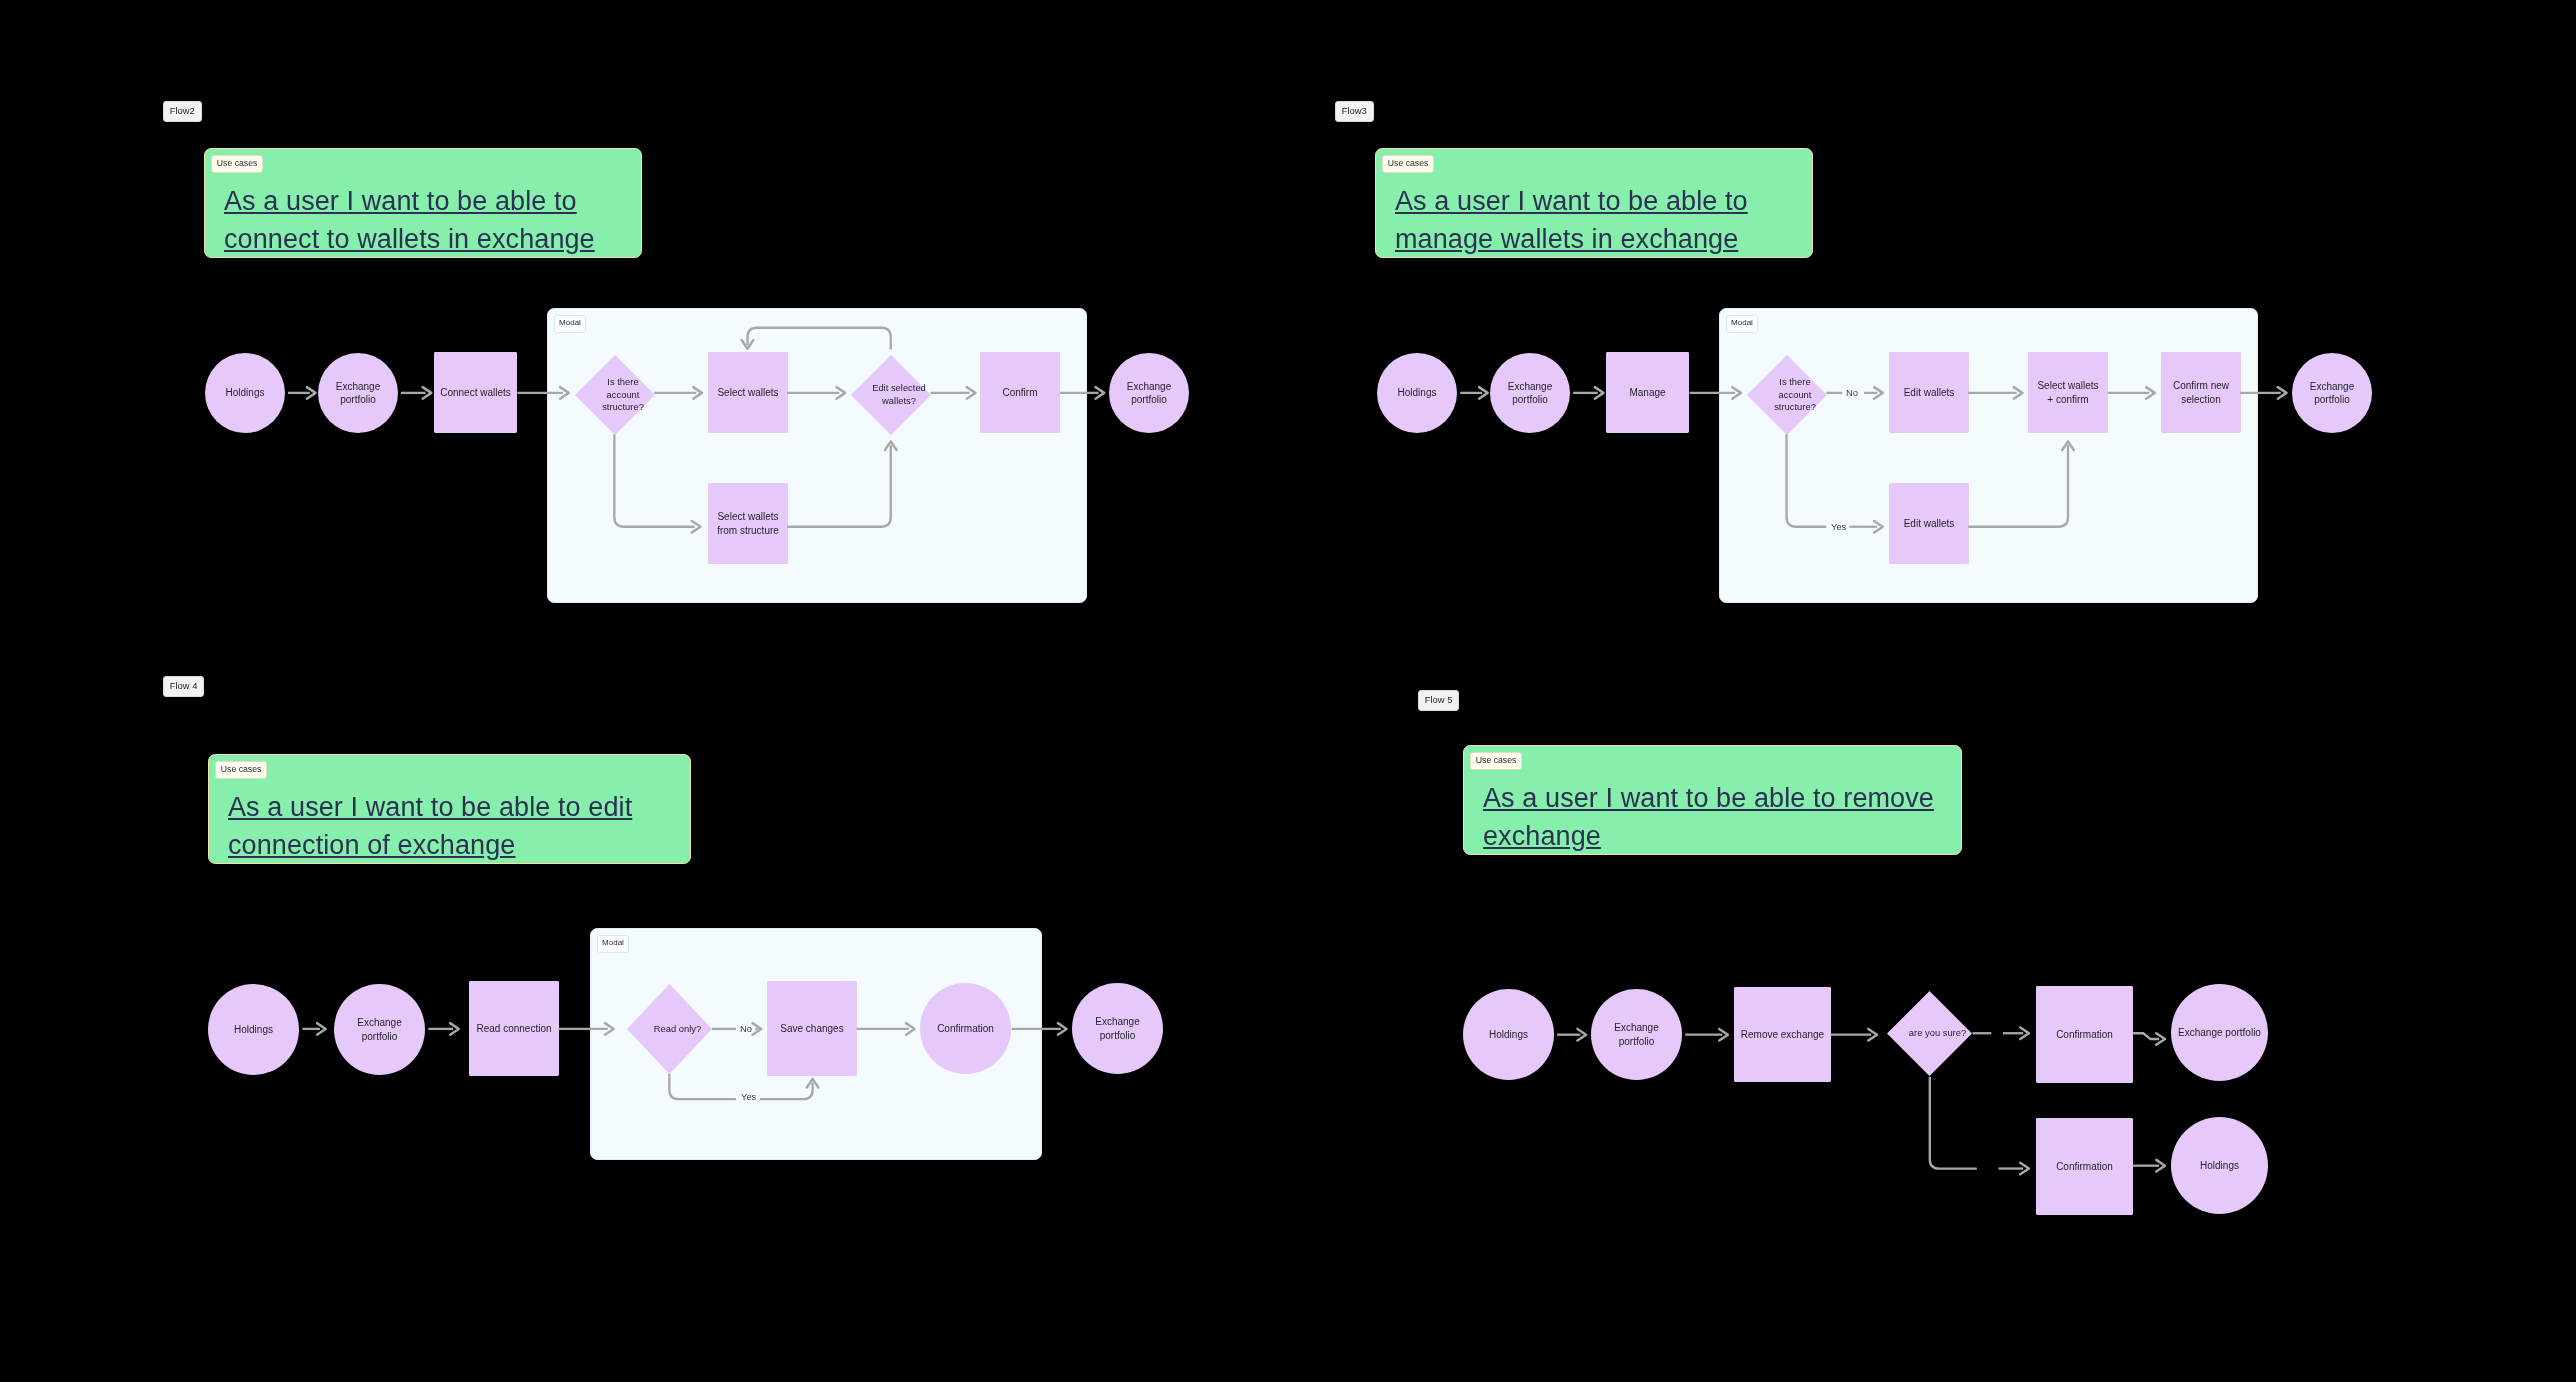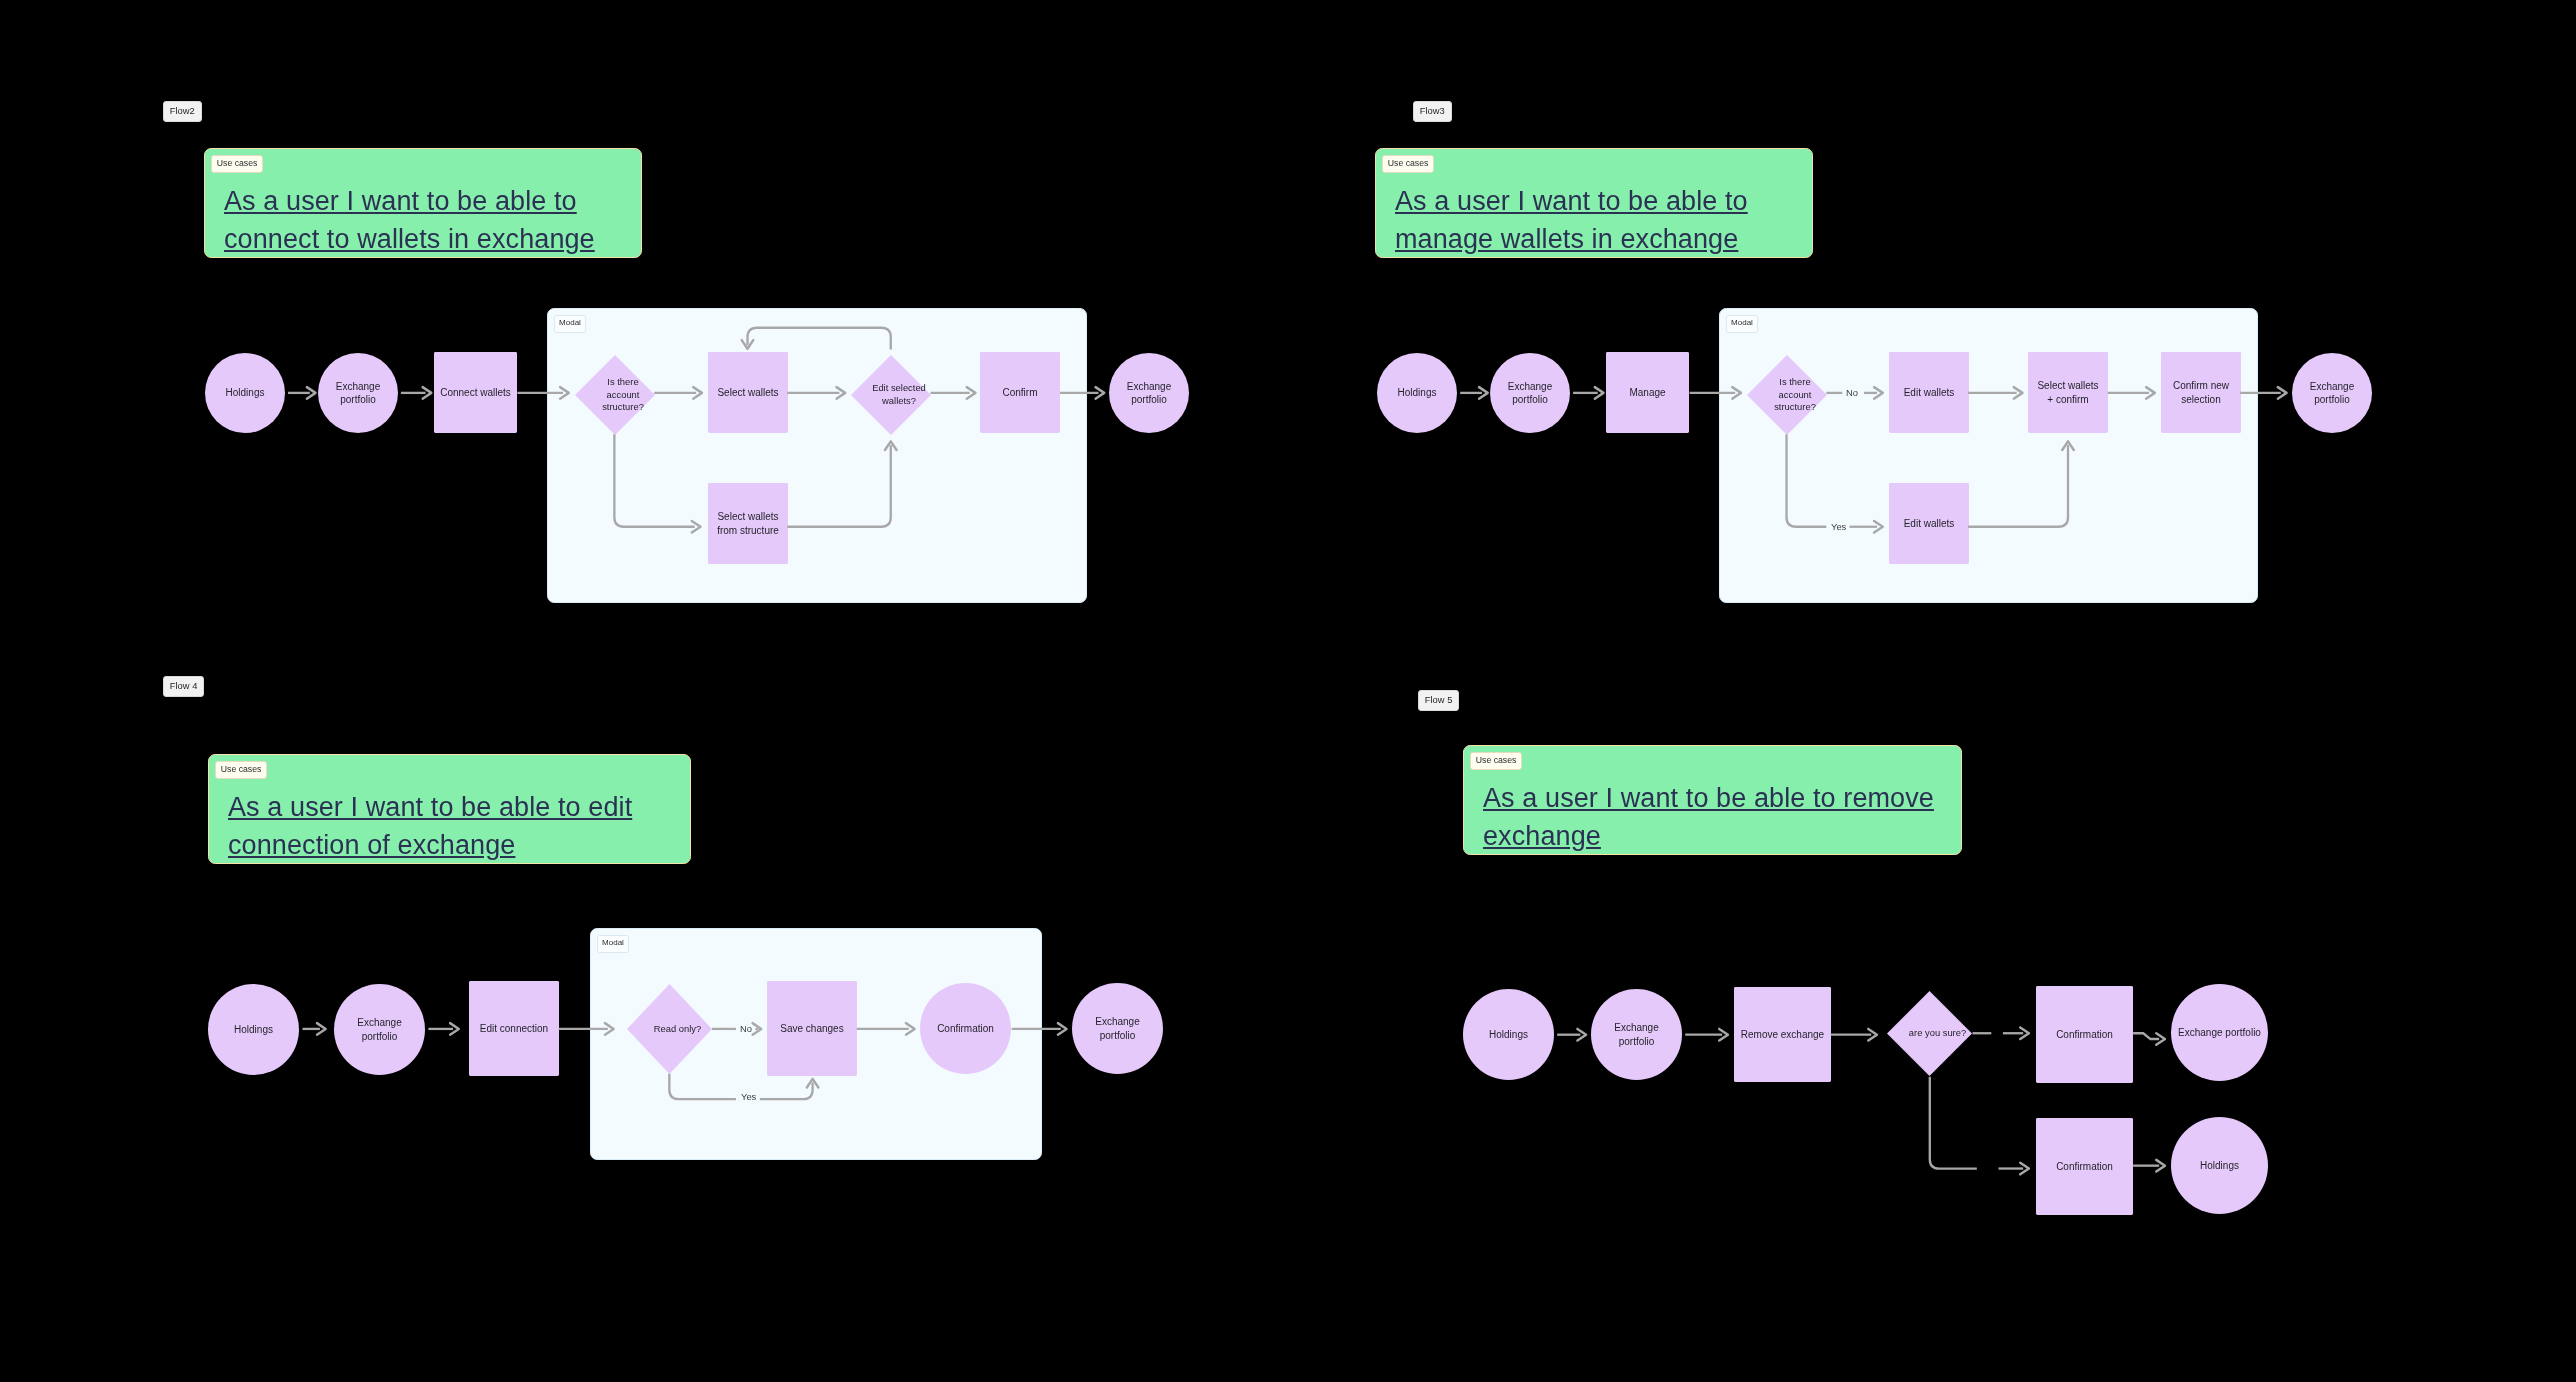--- a/index.html
+++ b/index.html
@@ -195,21 +195,21 @@
     <path d="M849,600 L849,715 Q849,728 862,728 L960,728"></path>
       <path class="head" d="M956,720 L968,728 L956,736"></path>
 
     <path d="M1088,728 L1218,728 Q1231,728 1231,715 L1231,615"></path>
       <path class="head" d="M1223,622 L1231,610 L1239,622"></path>
 
     <path d="M1231,483 L1231,466 Q1231,453 1218,453 L1046,453 Q1033,453 1033,466 L1033,477"></path>
       <path class="head" d="M1025,470 L1033,482 L1041,470"></path>
   </svg>
 
-  <div class="frame-tag" style="left:1413px;top:101px;">Flow3</div>
+  <div class="frame-tag" style="left:1335px;top:101px;">Flow3</div>
 
   <div class="usecase" style="left:1375px;top:148px;width:438px;height:110px;">
     <div class="uc-tag">Use cases</div>
     <div class="uc-text">As a user I want to be able to manage wallets in exchange</div>
   </div>
 
   <div class="modal" style="left:1719px;top:308px;width:539px;height:295px;">
     <div class="modal-tag">Modal</div>
   </div>
 
@@ -283,21 +283,21 @@
     <div class="modal-tag">Modal</div>
   </div>
 
   <div class="node ellipse" style="left:208px;top:984px;width:91px;height:91px;">
       <span>Holdings</span>
     </div>
   <div class="node ellipse" style="left:334px;top:984px;width:91px;height:91px;">
       <span>Exchange portfolio</span>
     </div>
   <div class="node rect" style="left:469px;top:981px;width:90px;height:95px;">
-      <span>Edit connection</span>
+      <span>Read connection</span>
     </div>
 
   <div class="node diamond" style="left:627px;top:984px;width:85px;height:90px;">
     <div class="dia-shape"></div>
     <div class="dia-label">Read only?</div>
   </div>
 
   <div class="node rect" style="left:767px;top:981px;width:90px;height:95px;">
       <span>Save changes</span>
     </div>

